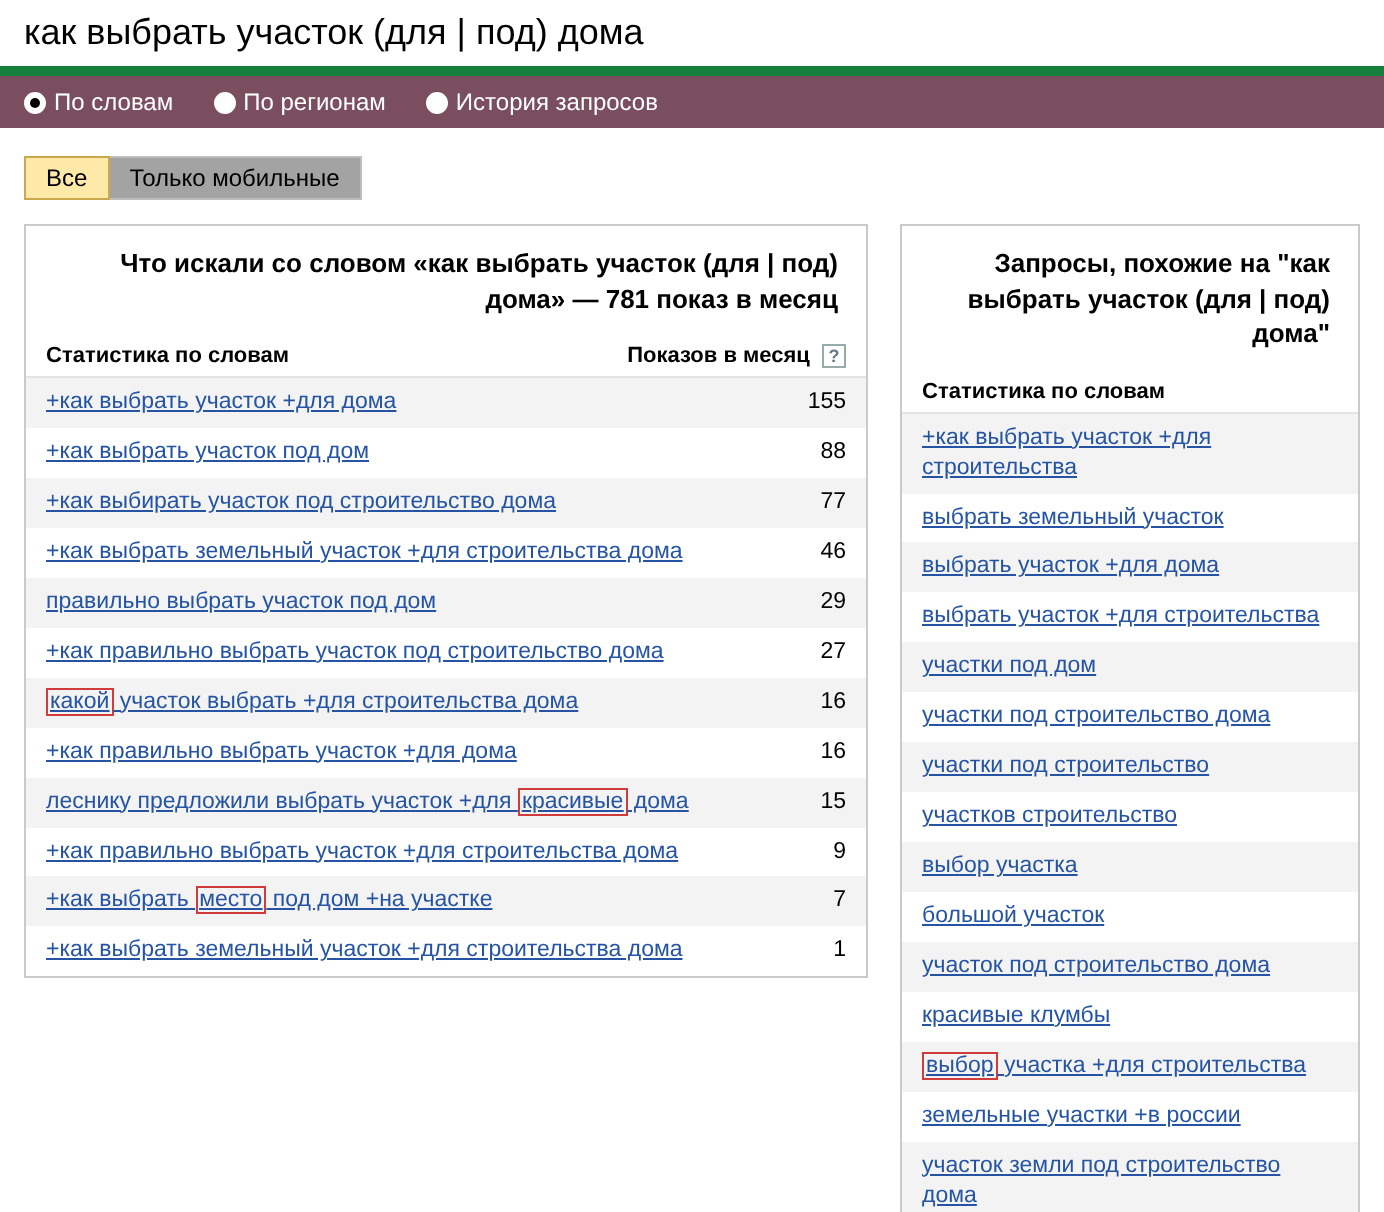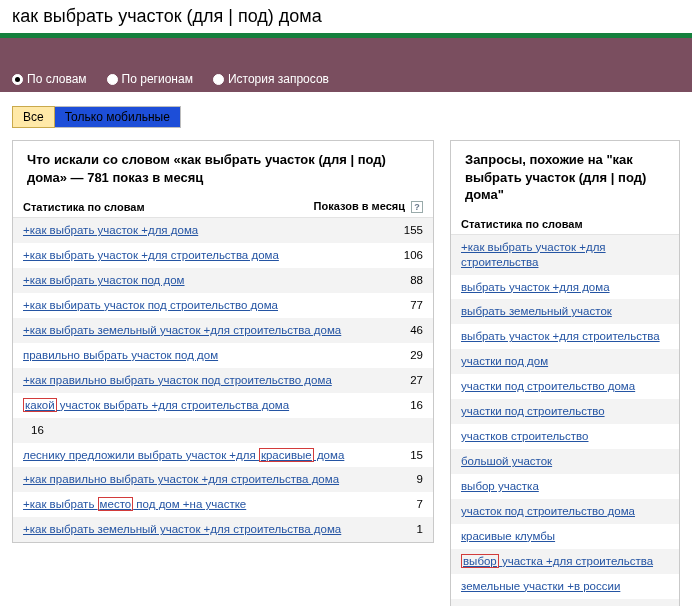--- a/index.html
+++ b/index.html
@@ -1,31 +1,31 @@
 <!DOCTYPE html>
 <html><head>
 <meta charset="utf-8">
 <style>
   * { box-sizing: border-box; margin: 0; padding: 0; }
   body { font-family: Arial, sans-serif; font-size: 12px; color: #000; background: #fff; }
   .search-bar { padding: 4px 8px; border-bottom: 5px solid #15803d; }
   .search-input { width: 100%; font-size: 18px; padding: 2px 4px; border: none; outline: none; }
   .filter-bar { background: #7a4e5f; padding: 6px 12px; display: flex; gap: 20px; align-items: center; }
-  .filter-opt { display: flex; align-items: center; gap: 4px; color: #fff; font-size: 12px; cursor: pointer; margin-top: 28px; }
+  .filter-opt { display: flex; align-items: center; gap: 4px; color: #fff; font-size: 12px; cursor: pointer; }
   .radio { width: 11px; height: 11px; border-radius: 50%; border: 1px solid #fff; background: #fff; display: inline-flex; align-items: center; justify-content: center; }
   .radio.checked::after { content: ""; width: 5px; height: 5px; background: #000; border-radius: 50%; }
   .tabs { margin: 14px 0 0 12px; display: flex; align-items: center; }
-  .tab { border: 1px solid #bdbdbd; padding: 3px 10px; font-size: 12px; background: #1d4ed8; cursor: pointer; }
+  .tab { border: 1px solid #bdbdbd; padding: 3px 10px; font-size: 12px; background: #a3a3a3; cursor: pointer; }
   .tab.active { background: #ffe9a8; border-color: #c9a94b; }
   .tab + .tab { border-left: none; }
   .panels { display: flex; gap: 16px; padding: 12px; align-items: flex-start; }
   .panel { border: 1px solid #c9c9c9; background: #fff; }
   .panel.left { width: 430px; }
   .panel.right { width: 230px; flex-shrink: 0; }
-  .panel-title { text-align: left; font-size: 13px; font-weight: bold; padding: 10px 14px; line-height: 1.35; }
+  .panel-title { text-align: right; font-size: 13px; font-weight: bold; padding: 10px 14px; line-height: 1.35; }
   .thead { display: flex; justify-content: space-between; padding: 4px 10px; font-weight: bold; font-size: 11px; border-bottom: 1px solid #e3e3e3; align-items: center; }
   .thead .help { display: inline-block; width: 12px; height: 12px; border: 1px solid #9aa; color: #678; font-size: 9px; text-align: center; line-height: 11px; margin-left: 3px; cursor: pointer; }
   .rows { }
   .row { display: flex; justify-content: space-between; padding: 5px 10px; font-size: 11.5px; line-height: 1.3; }
   .row:nth-child(odd) { background: #f3f3f3; }
   .row:nth-child(even) { background: #fff; }
   .qlink { color: #2454a3; text-decoration: underline; cursor: pointer; }
   .count { color: #000; padding-left: 8px; white-space: nowrap; }
   .hl { border: 1px solid #d23b3b; padding: 0 1px; text-decoration: underline; }
 </style>
@@ -66,24 +66,20 @@
         <span>Показов в месяц</span>
         <span class="help">?</span>
       </span>
     </div>
     <div class="rows" id="left-rows">
         <div class="row">
           <div><a class="qlink">+как выбрать участок +для дома</a></div>
           <div class="count">155</div>
         </div>
         <div class="row">
-          <div><a class="qlink">+как выбрать участок +для строительства дома</a></div>
-          <div class="count">106</div>
-        </div>
-        <div class="row">
           <div><a class="qlink">+как выбрать участок под дом</a></div>
           <div class="count">88</div>
         </div>
         <div class="row">
           <div><a class="qlink">+как выбирать участок под строительство дома</a></div>
           <div class="count">77</div>
         </div>
         <div class="row">
           <div><a class="qlink">+как выбрать земельный участок +для строительства дома</a></div>
           <div class="count">46</div>
@@ -94,20 +90,21 @@
         </div>
         <div class="row">
           <div><a class="qlink">+как правильно выбрать участок под строительство дома</a></div>
           <div class="count">27</div>
         </div>
         <div class="row">
           <div><a class="qlink"><span class="hl">какой</span> участок выбрать +для строительства дома</a></div>
           <div class="count">16</div>
         </div>
         <div class="row">
+          <div><a class="qlink">+как правильно выбрать участок +для дома</a></div>
           <div class="count">16</div>
         </div>
         <div class="row">
           <div><a class="qlink">леснику предложили выбрать участок +для <span class="hl">красивые</span> дома</a></div>
           <div class="count">15</div>
         </div>
         <div class="row">
           <div><a class="qlink">+как правильно выбрать участок +для строительства дома</a></div>
           <div class="count">9</div>
         </div>
@@ -125,45 +122,45 @@
   <div class="panel right">
     <div class="panel-title">Запросы, похожие на "как выбрать участок (для | под) дома"</div>
     <div class="thead">
       <span>Статистика по словам</span>
     </div>
     <div class="rows" id="right-rows">
         <div class="row">
           <div><a class="qlink">+как выбрать участок +для строительства</a></div>
         </div>
         <div class="row">
-          <div><a class="qlink">выбрать участок +для дома</a></div>
+          <div><a class="qlink">выбрать земельный участок</a></div>
         </div>
         <div class="row">
-          <div><a class="qlink">выбрать земельный участок</a></div>
+          <div><a class="qlink">выбрать участок +для дома</a></div>
         </div>
         <div class="row">
           <div><a class="qlink">выбрать участок +для строительства</a></div>
         </div>
         <div class="row">
           <div><a class="qlink">участки под дом</a></div>
         </div>
         <div class="row">
           <div><a class="qlink">участки под строительство дома</a></div>
         </div>
         <div class="row">
           <div><a class="qlink">участки под строительство</a></div>
         </div>
         <div class="row">
           <div><a class="qlink">участков строительство</a></div>
         </div>
         <div class="row">
-          <div><a class="qlink">большой участок</a></div>
+          <div><a class="qlink">выбор участка</a></div>
         </div>
         <div class="row">
-          <div><a class="qlink">выбор участка</a></div>
+          <div><a class="qlink">большой участок</a></div>
         </div>
         <div class="row">
           <div><a class="qlink">участок под строительство дома</a></div>
         </div>
         <div class="row">
           <div><a class="qlink">красивые клумбы</a></div>
         </div>
         <div class="row">
           <div><a class="qlink"><span class="hl">выбор</span> участка +для строительства</a></div>
         </div>

